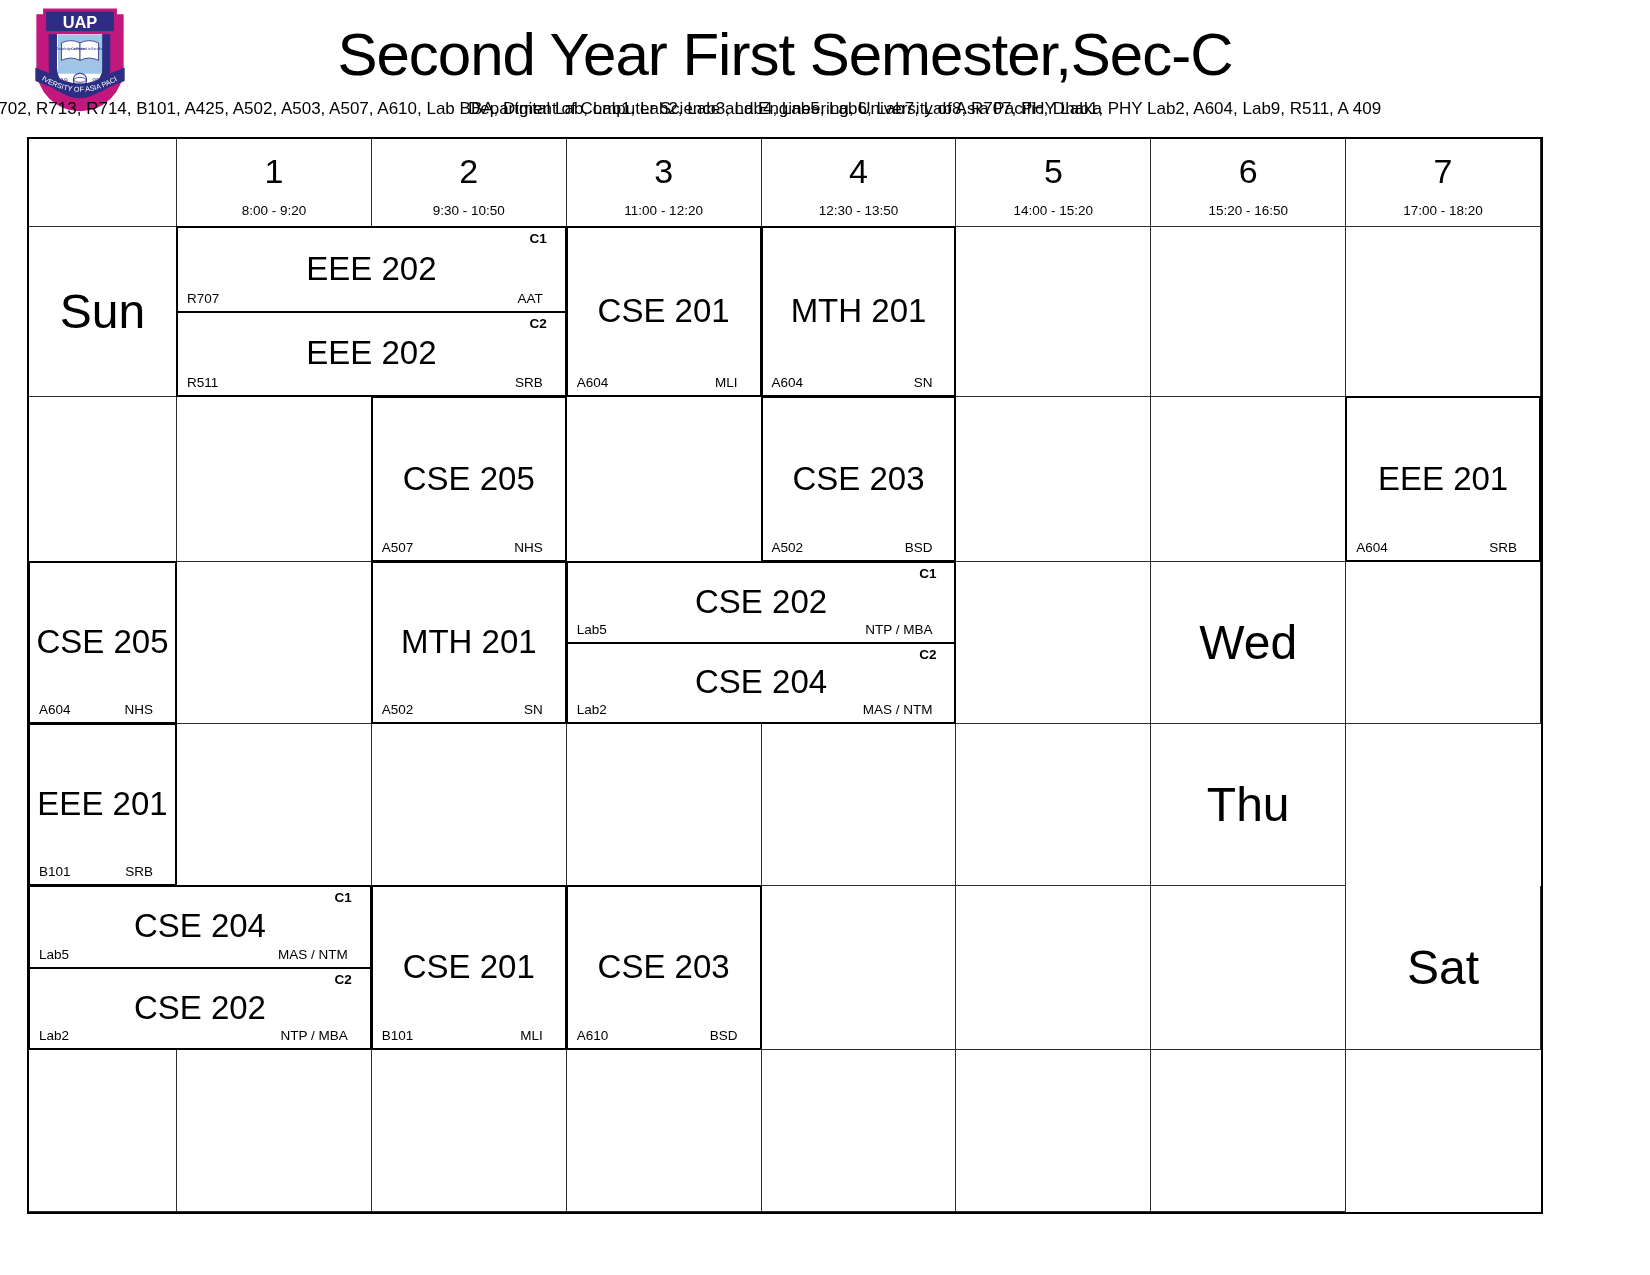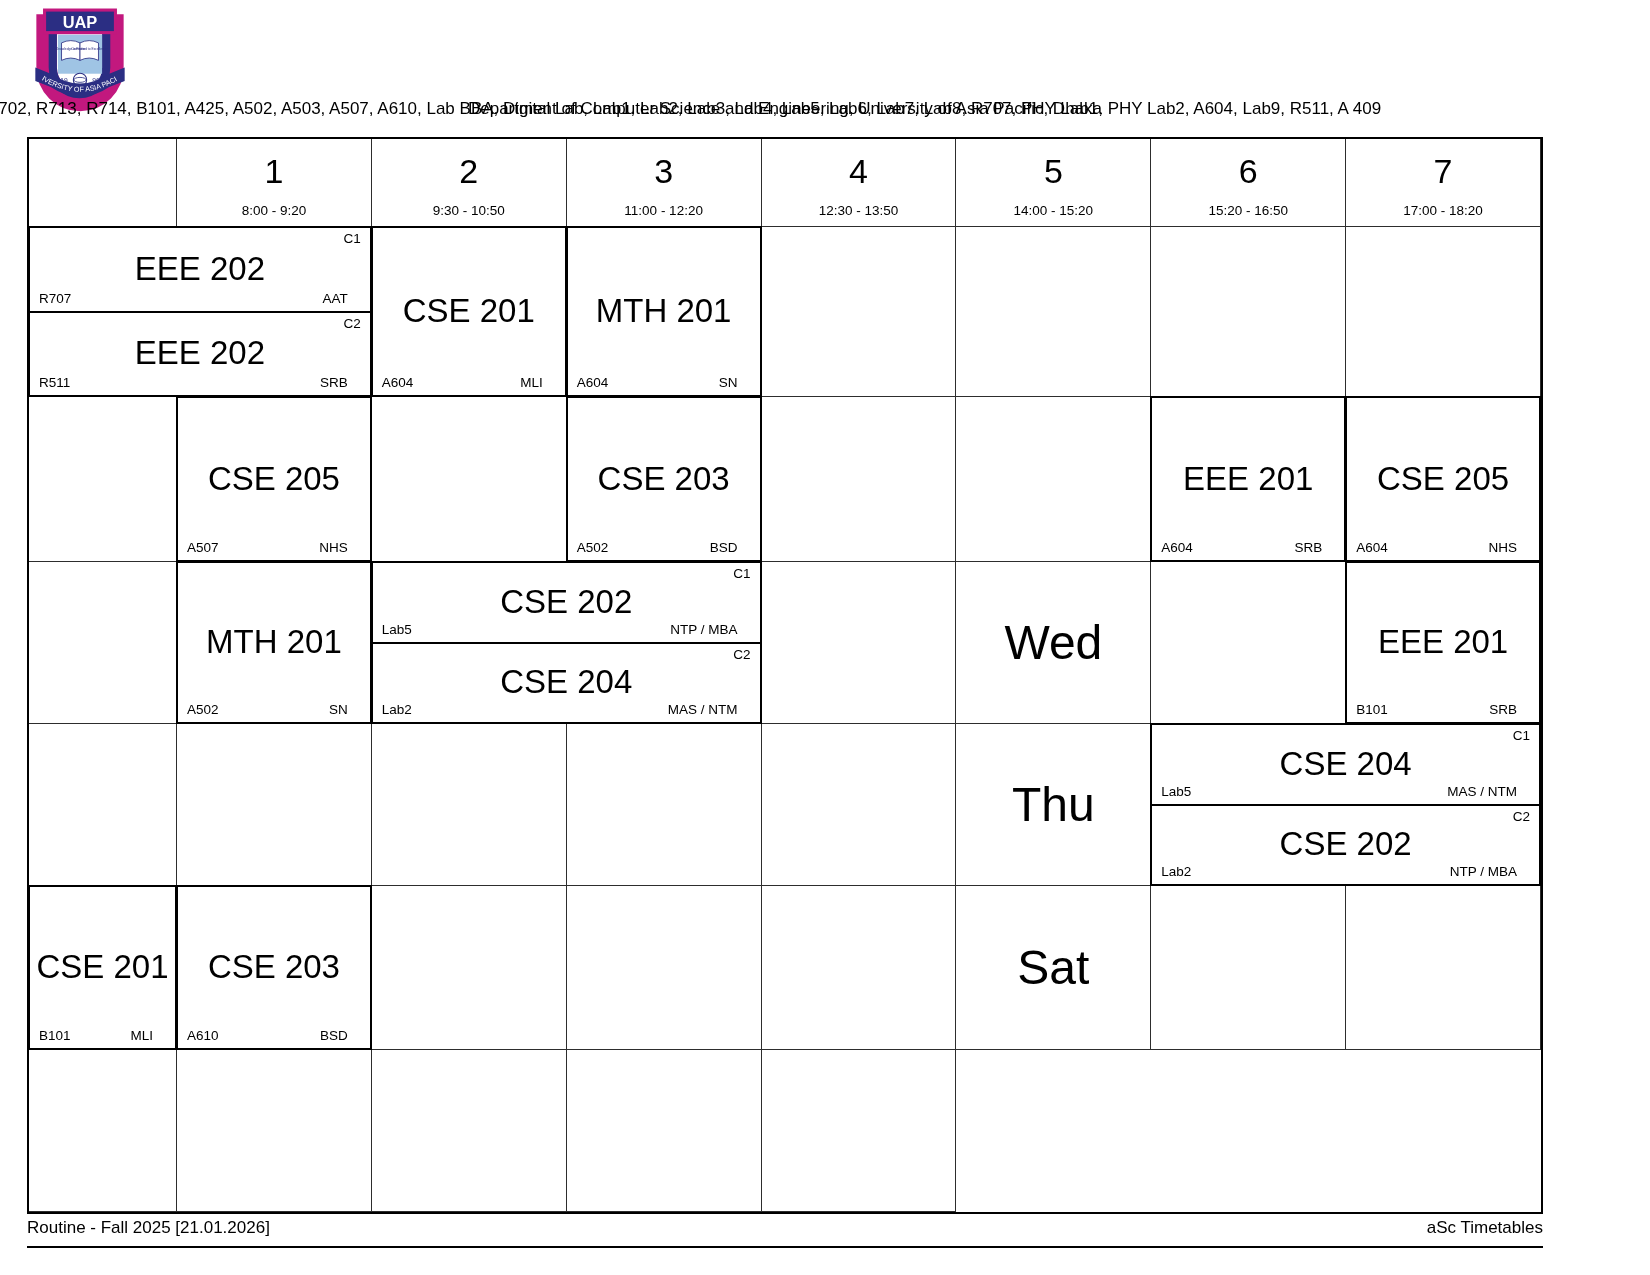--- a/index.html
+++ b/index.html
@@ -27,21 +27,21 @@
   .head{display:flex;flex-direction:column;align-items:center;}
   .pnum{flex:1;display:flex;align-items:center;justify-content:center;font-size:34px;}
   .ptime{font-size:13.5px;padding-bottom:8px;}
 
   .day{display:flex;align-items:center;justify-content:center;font-size:48px;}
 
   .lesson-box,.stackwrap{position:absolute;inset:-1px;box-sizing:border-box;background:#fff;
         border:2px solid #000;display:flex;flex-direction:column;}
   .stackwrap .half{flex:1;position:relative;display:flex;flex-direction:column;}
   .stackwrap .half.second{border-top:2px solid #000;}
-  .clabel{align-self:flex-end;height:16px;font-size:13.5px;padding:3px 9px 0 0;}
+  .clabel{align-self:flex-end;height:16px;font-size:13.5px;padding:3px 18px 0 0;font-weight:bold;}
   .subj{flex:1;display:flex;align-items:center;justify-content:center;
         font-size:33px;white-space:nowrap;}
   .meta{display:flex;justify-content:space-between;font-size:13.5px;padding:0 22px 5px 9px;}
 
   .footer{position:absolute;left:27px;top:1218px;width:1516px;box-sizing:border-box;
           display:flex;justify-content:space-between;font-size:17px;
           padding-bottom:8px;border-bottom:2px solid #000;}
 </style>
 </head>
 <body>
@@ -64,20 +64,21 @@
     <defs>
         <path id="ribbonPath" d="M11,70 Q48.5,93 86,70" fill="none"></path>
       </defs>
     <text font-size="7" fill="#fff">
       <textPath href="#ribbonPath" startOffset="50%" text-anchor="middle">UNIVERSITY OF ASIA PACIFIC</textPath>
     </text>
     <rect x="14" y="2" width="69" height="22" fill="#2b2e83" stroke="#c2187e" stroke-width="3"></rect>
     <text x="48.5" y="19" font-size="16" font-weight="bold" text-anchor="middle" fill="#fff">UAP</text>
   </svg>
 
+  <h1 class="title">Second Year First Semester,Sec-C</h1>
 
   <div class="rooms-line">R702, R713, R714, B101, A425, A502, A503, A507, A610, Lab BBA, Digital Lab, Lab1, Lab2, Lab3, Lab4, Lab5, Lab6, Lab7, Lab8, R707, PHY Lab1, PHY Lab2, A604, Lab9, R511, A 409</div>
   <div class="dept-line">Department of Computer Science and Engineering, University of Asia Pacific, Dhaka</div>
 
   <div class="timetable">
 
     <div class="cell"></div>
     <div class="cell head">
       <div class="pnum">1</div>
       <div class="ptime">8:00 - 9:20</div>
@@ -100,20 +101,21 @@
     </div>
     <div class="cell head">
       <div class="pnum">6</div>
       <div class="ptime">15:20 - 16:50</div>
     </div>
     <div class="cell head">
       <div class="pnum">7</div>
       <div class="ptime">17:00 - 18:20</div>
     </div>
 
+    <div class="cell day">Sun</div>
     <div class="cell span2">
       <div class="stackwrap">
         <div class="half">
           <div class="clabel">C1</div>
           <div class="subj">EEE 202</div>
           <div class="meta">
             <span>R707</span>
             <span>AAT</span>
           </div>
         </div>
@@ -297,18 +299,14 @@
     <div class="cell"></div>
     <div class="cell"></div>
     <div class="cell"></div>
     <div class="cell"></div>
     <div class="cell"></div>
     <div class="cell"></div>
     <div class="cell"></div>
 
   </div>
 
-  <div class="footer">
-    <span>Routine - Fall 2025 [21.01.2026]</span>
-    <span>aSc Timetables</span>
-  </div>
 
 </div>
 
 </body></html>

